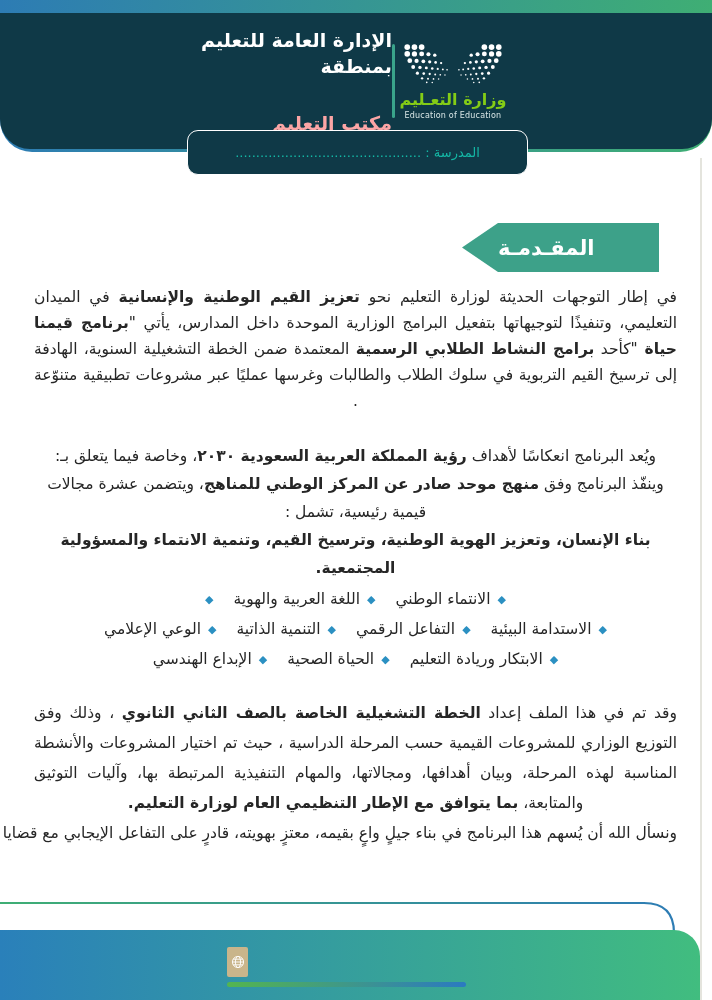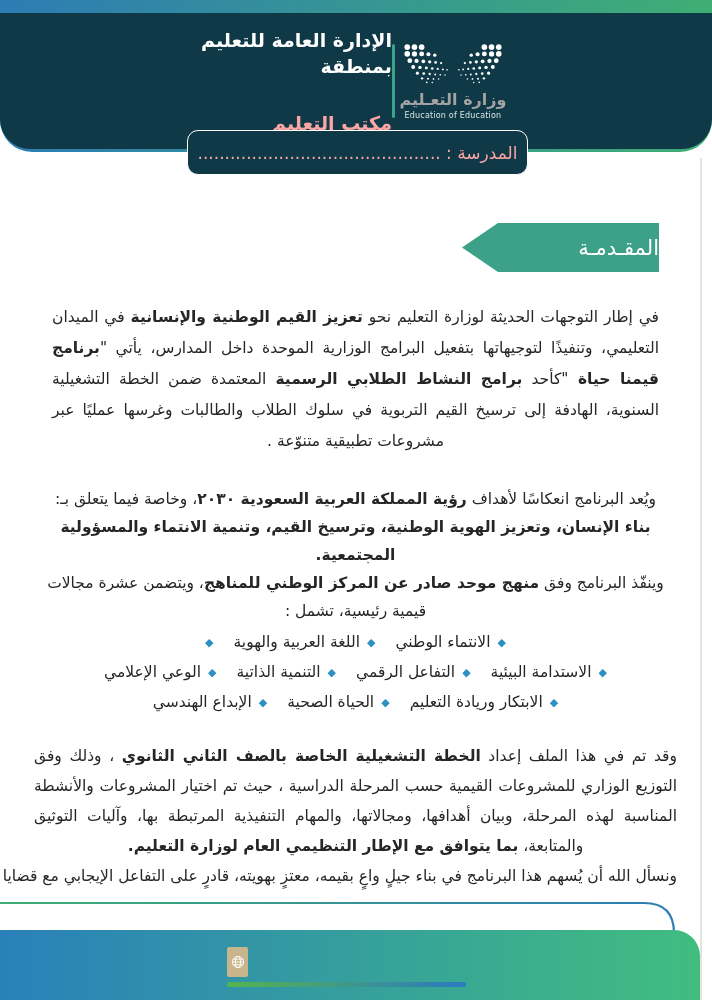--- a/index.html
+++ b/index.html
@@ -14,44 +14,44 @@
     padding:13px 0 3px 0;border-radius:0 0 32px 32px;
   }
   .header{
     background:#0f3947;border-radius:0 0 30px 30px;height:136px;
     display:flex;align-items:center;justify-content:center;
   }
   .org-text{text-align:right;direction:rtl;color:#ffffff;font-size:19px;line-height:26px;font-weight:600;}
   .org-text .office{color:#fca5a5;margin-top:31px;}
   .v-sep{width:3px;height:74px;background:#3aa48b;border-radius:2px;}
   .logo{display:flex;flex-direction:column;align-items:center;width:116px;}
-  .logo-ar{color:#a3a3a3;font-size:16px;font-weight:700;margin-top:4px;direction:rtl;}
+  .logo-ar{color:#84cc16;font-size:16px;font-weight:700;margin-top:4px;direction:rtl;}
   .logo-en{color:#d8e6e6;font-size:8px;letter-spacing:.2px;margin-top:2px;}
   
   .school-box{
     position:absolute;top:130px;left:187px;width:339px;height:43px;
     background:#0f3947;border:1.6px solid #ffffff;border-radius:11px;
     display:flex;align-items:center;justify-content:center;
-    direction:rtl;color:#fca5a5;font-size:17px;letter-spacing:.5px;z-index:3;
+    direction:rtl;color:#14b8a6;font-size:13px;letter-spacing:.5px;z-index:3;
   }
   
   .section-banner{
     position:absolute;top:223px;right:53px;width:197px;height:49px;
     background:#3da189;
     clip-path:polygon(0 50%,36px 0,100% 0,100% 100%,36px 100%);
-    display:flex;align-items:center;justify-content:flex-start;padding-left:36px;box-sizing:border-box;
-    color:#ffffff;font-size:21px;font-weight:400;letter-spacing:1px;direction:rtl;
+    display:flex;align-items:center;justify-content:flex-end;padding-left:36px;box-sizing:border-box;
+    color:#ffffff;font-size:21px;font-weight:700;letter-spacing:1px;direction:rtl;
   }
   
   .content{
     position:absolute;top:284px;left:34px;right:35px;direction:rtl;
     color:#262626;font-size:15.5px;
   }
   .content .b{font-weight:700;}
-  .p-justify{margin:18px;text-align:justify;text-align-last:center;line-height:31px;}
+  .p-justify{margin:0;text-align:justify;text-align-last:center;line-height:26px;}
   .center-block{line-height:28px;text-align:center;margin-top:28px;}
   .center-block .line{display:block;}
   .bullets{margin-top:2px;}
   .bullet-row{display:flex;justify-content:center;gap:20px;line-height:30px;direction:rtl;}
   .bullet-item{display:flex;align-items:center;gap:7px;}
   .diamond{color:#2b90c2;font-size:11px;line-height:1;}
   .p3{margin:0;text-align:justify;text-align-last:center;line-height:30px;}
   .p4{margin:0;text-align:center;line-height:31px;white-space:nowrap;}
   
   .edge-curve{position:absolute;top:901px;left:0;width:680px;height:34px;}
@@ -138,22 +138,22 @@
   <div class="section-banner">
     <span>المقـدمـة</span>
   </div>
 
   <div class="content" lang="ar">
 
     <p class="p-justify"><span>في إطار التوجهات الحديثة لوزارة التعليم نحو </span><span class="b">تعزيز القيم الوطنية والإنسانية</span><span> في الميدان التعليمي، وتنفيذًا لتوجيهاتها بتفعيل البرامج الوزارية الموحدة داخل المدارس، يأتي "</span><span class="b">برنامج قيمنا حياة </span><span>"كأحد </span><span class="b">برامج النشاط الطلابي الرسمية</span><span> المعتمدة ضمن الخطة التشغيلية السنوية، الهادفة إلى ترسيخ القيم التربوية في سلوك الطلاب والطالبات وغرسها عمليًا عبر مشروعات تطبيقية متنوّعة .</span></p>
 
     <div class="center-block">
       <span class="line"><span>ويُعد البرنامج انعكاسًا لأهداف </span><span class="b">رؤية المملكة العربية السعودية ٢٠٣٠</span><span>، وخاصة فيما يتعلق بـ:</span></span>
+      <span class="line"><span>وينفّذ البرنامج وفق </span><span class="b">منهج موحد صادر عن المركز الوطني للمناهج</span><span>، ويتضمن عشرة مجالات قيمية رئيسية، تشمل :</span></span>
       <span class="line b">بناء الإنسان، وتعزيز الهوية الوطنية، وترسيخ القيم، وتنمية الانتماء والمسؤولية المجتمعية.</span>
-      <span class="line"><span>وينفّذ البرنامج وفق </span><span class="b">منهج موحد صادر عن المركز الوطني للمناهج</span><span>، ويتضمن عشرة مجالات قيمية رئيسية، تشمل :</span></span>
     </div>
 
     <div class="bullets">
       <div class="bullet-row">
         <span class="bullet-item">
             <span class="diamond">◆</span>
             <span>الانتماء الوطني</span>
           </span>
         <span class="bullet-item">
             <span class="diamond">◆</span>

